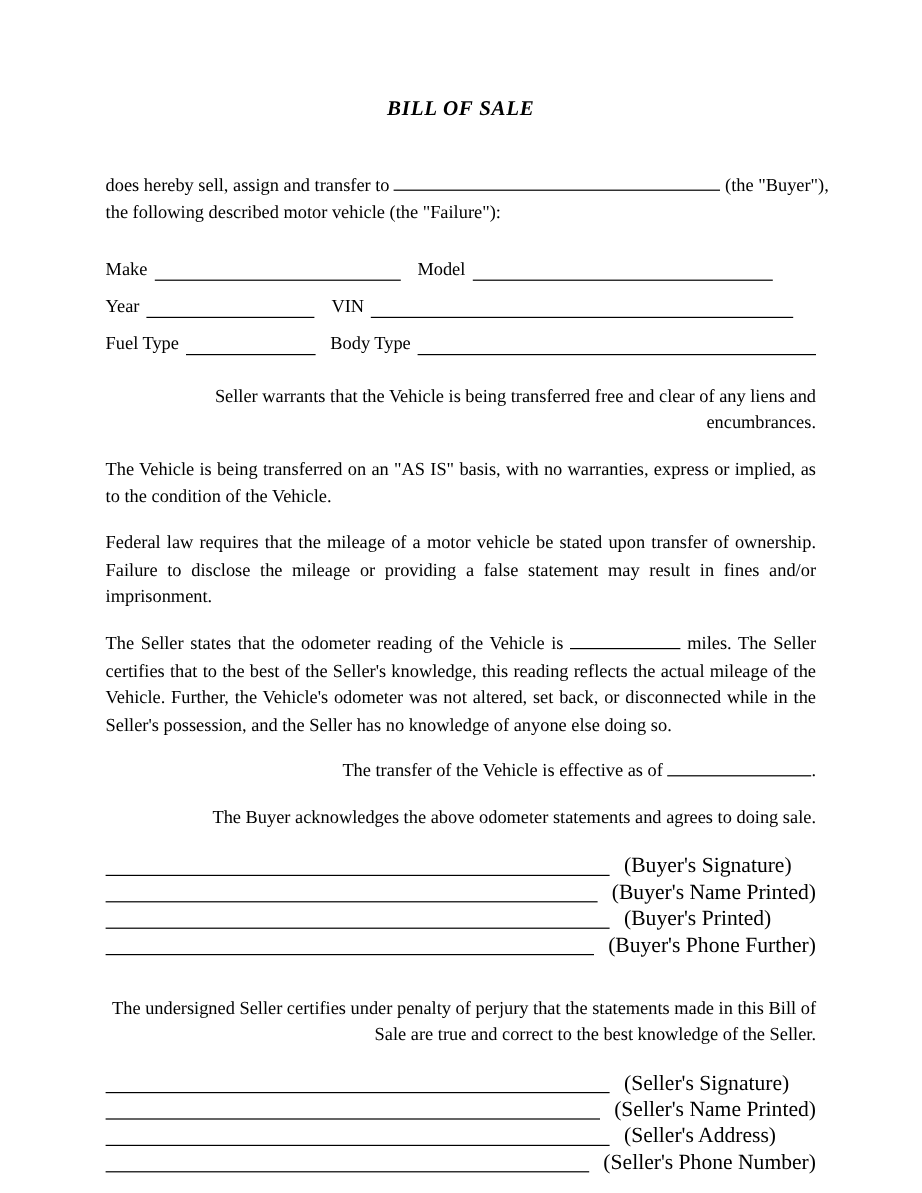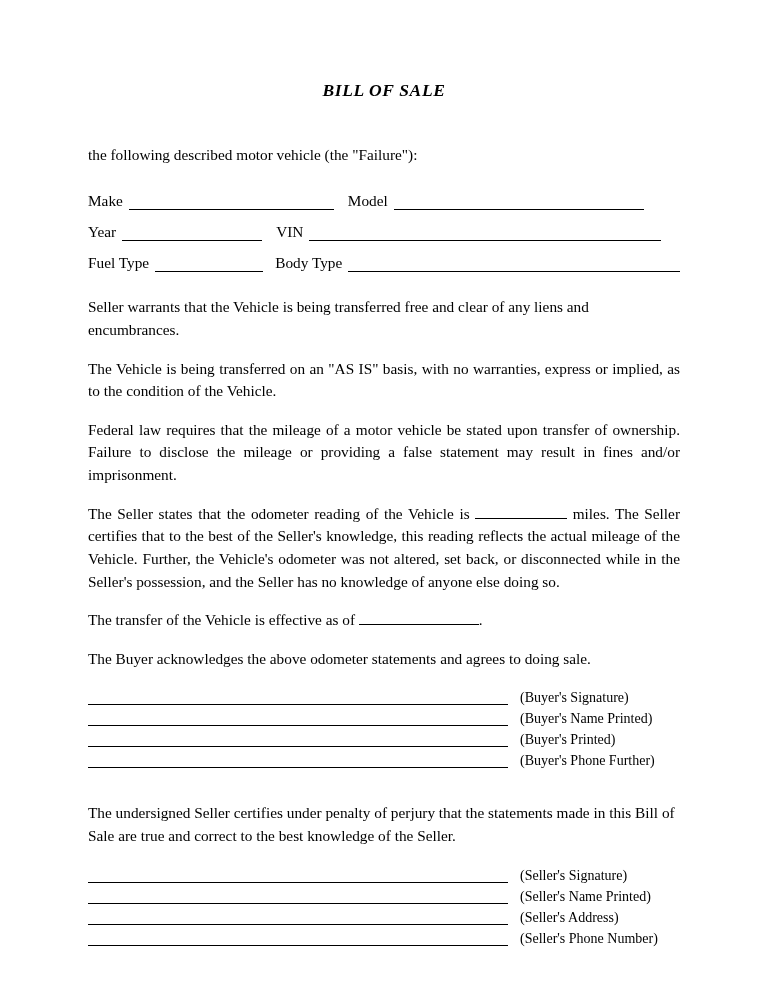--- a/index.html
+++ b/index.html
@@ -35,21 +35,21 @@
     font-size: 17.5px;
     letter-spacing: 0.6px;
     margin: 0 0 42px 0;
   }
   .para {
     font-size: 15.3px;
     line-height: 1.48;
     margin: 0 0 16px 0;
     text-align: justify;
   }
-  .para.nojust { text-align: left; }
+  .para.nojust { text-align: right; }
 
   
   .rule {
     display: inline-block;
     border-bottom: 1px solid #000;
     height: 0.85em;
     vertical-align: baseline;
   }
   .rule-dollar { width: 88px; }
   .rule-seller { width: 245px; }
@@ -89,21 +89,21 @@
   .fb-fuel  { width: 120px; }
   .fb-body  { width: 370px; }
   .gap { width: 14px; }
 
   
   .sig-block { margin: 18px 0 24px 0; }
   .sig-row {
     display: flex;
     align-items: flex-end;
     margin-bottom: 4px;
-    font-size: 14px;
+    font-size: 18px;
   }
   .sig-line {
     width: 420px;
     border-bottom: 1px solid #000;
     height: 16px;
   }
   .sig-label {
     padding-left: 12px;
     white-space: nowrap;
     line-height: 1;
@@ -112,20 +112,23 @@
 </style>
 </head>
 <body>
 
 <div class="page">
   <div class="content">
 
     <div class="doc-title">BILL OF SALE</div>
 
     <div class="lead-block">
+      <div class="lead-line">
+        <span>does hereby sell, assign and transfer to </span><span class="rule rule-buyer"></span> <span class="tail">(the "Buyer"),</span>
+      </div>
       <div class="lead-line">the following described motor vehicle (the "Failure"):</div>
     </div>
 
     <div class="fields">
       <div class="field-row">
         <span class="field-label">Make</span>
         <span class="field-blank fb-make"></span>
         <span class="gap"></span>
         <span class="field-label">Model</span>
         <span class="field-blank fb-model"></span>

